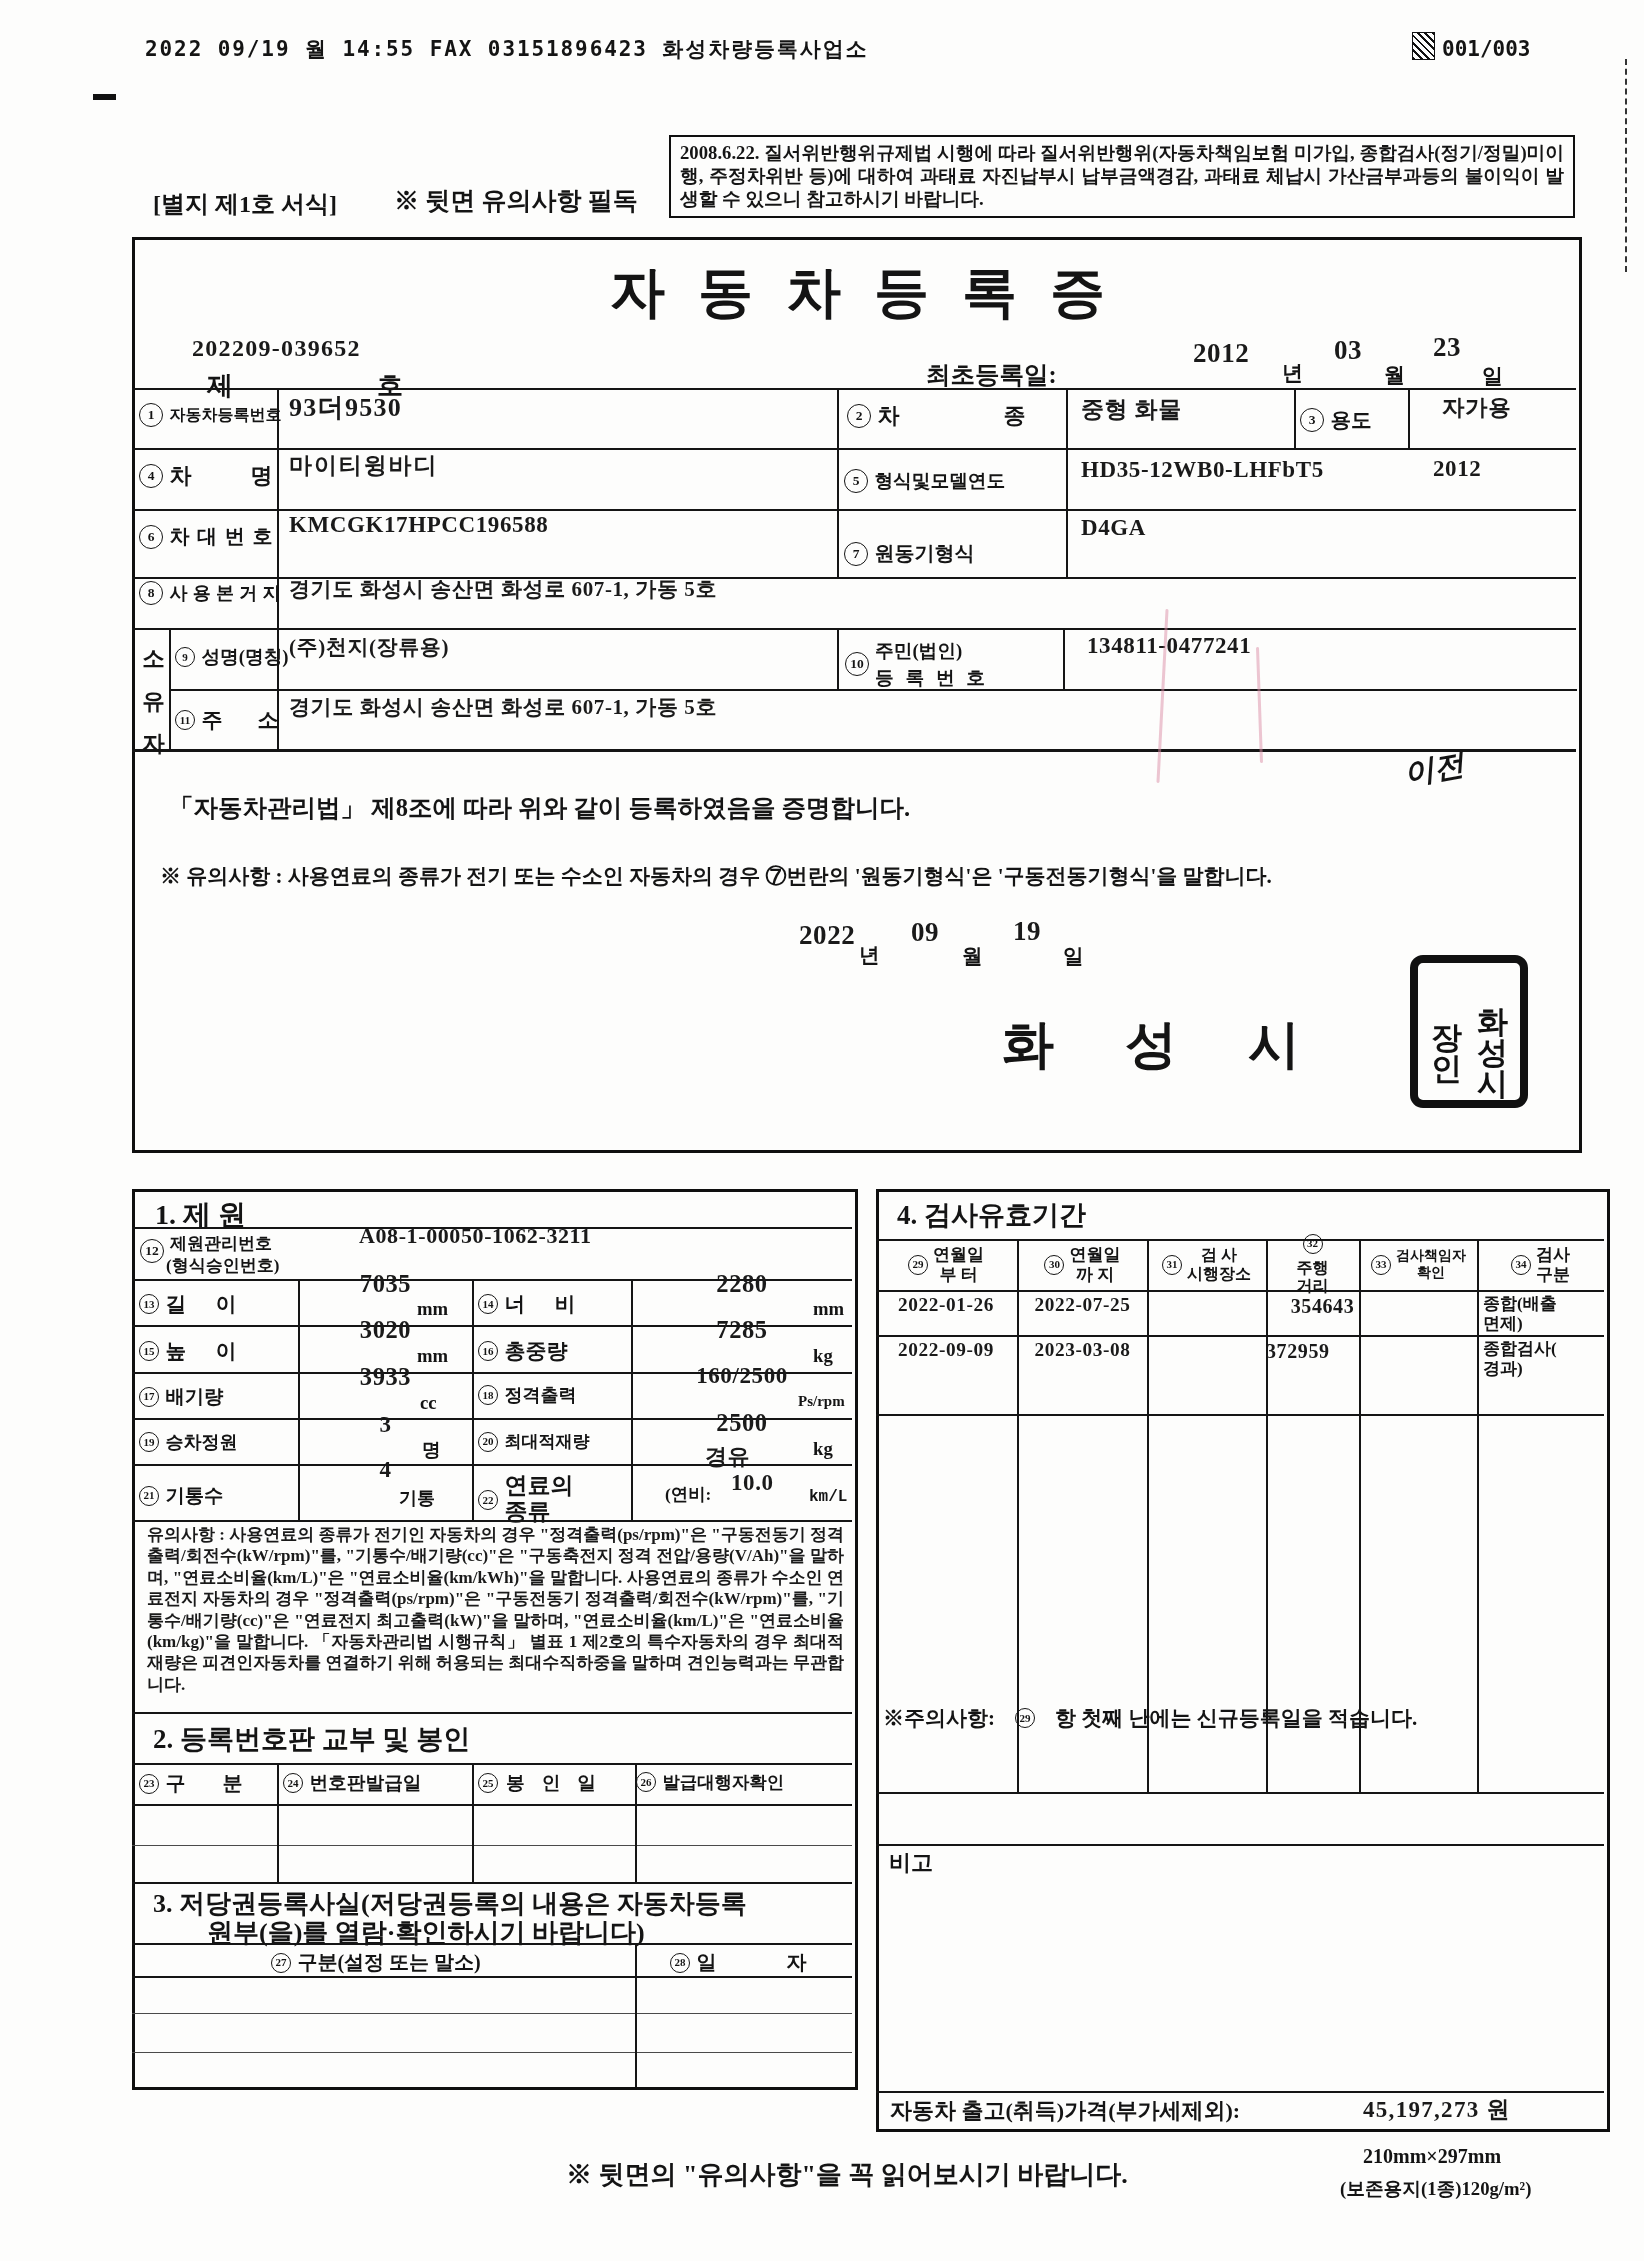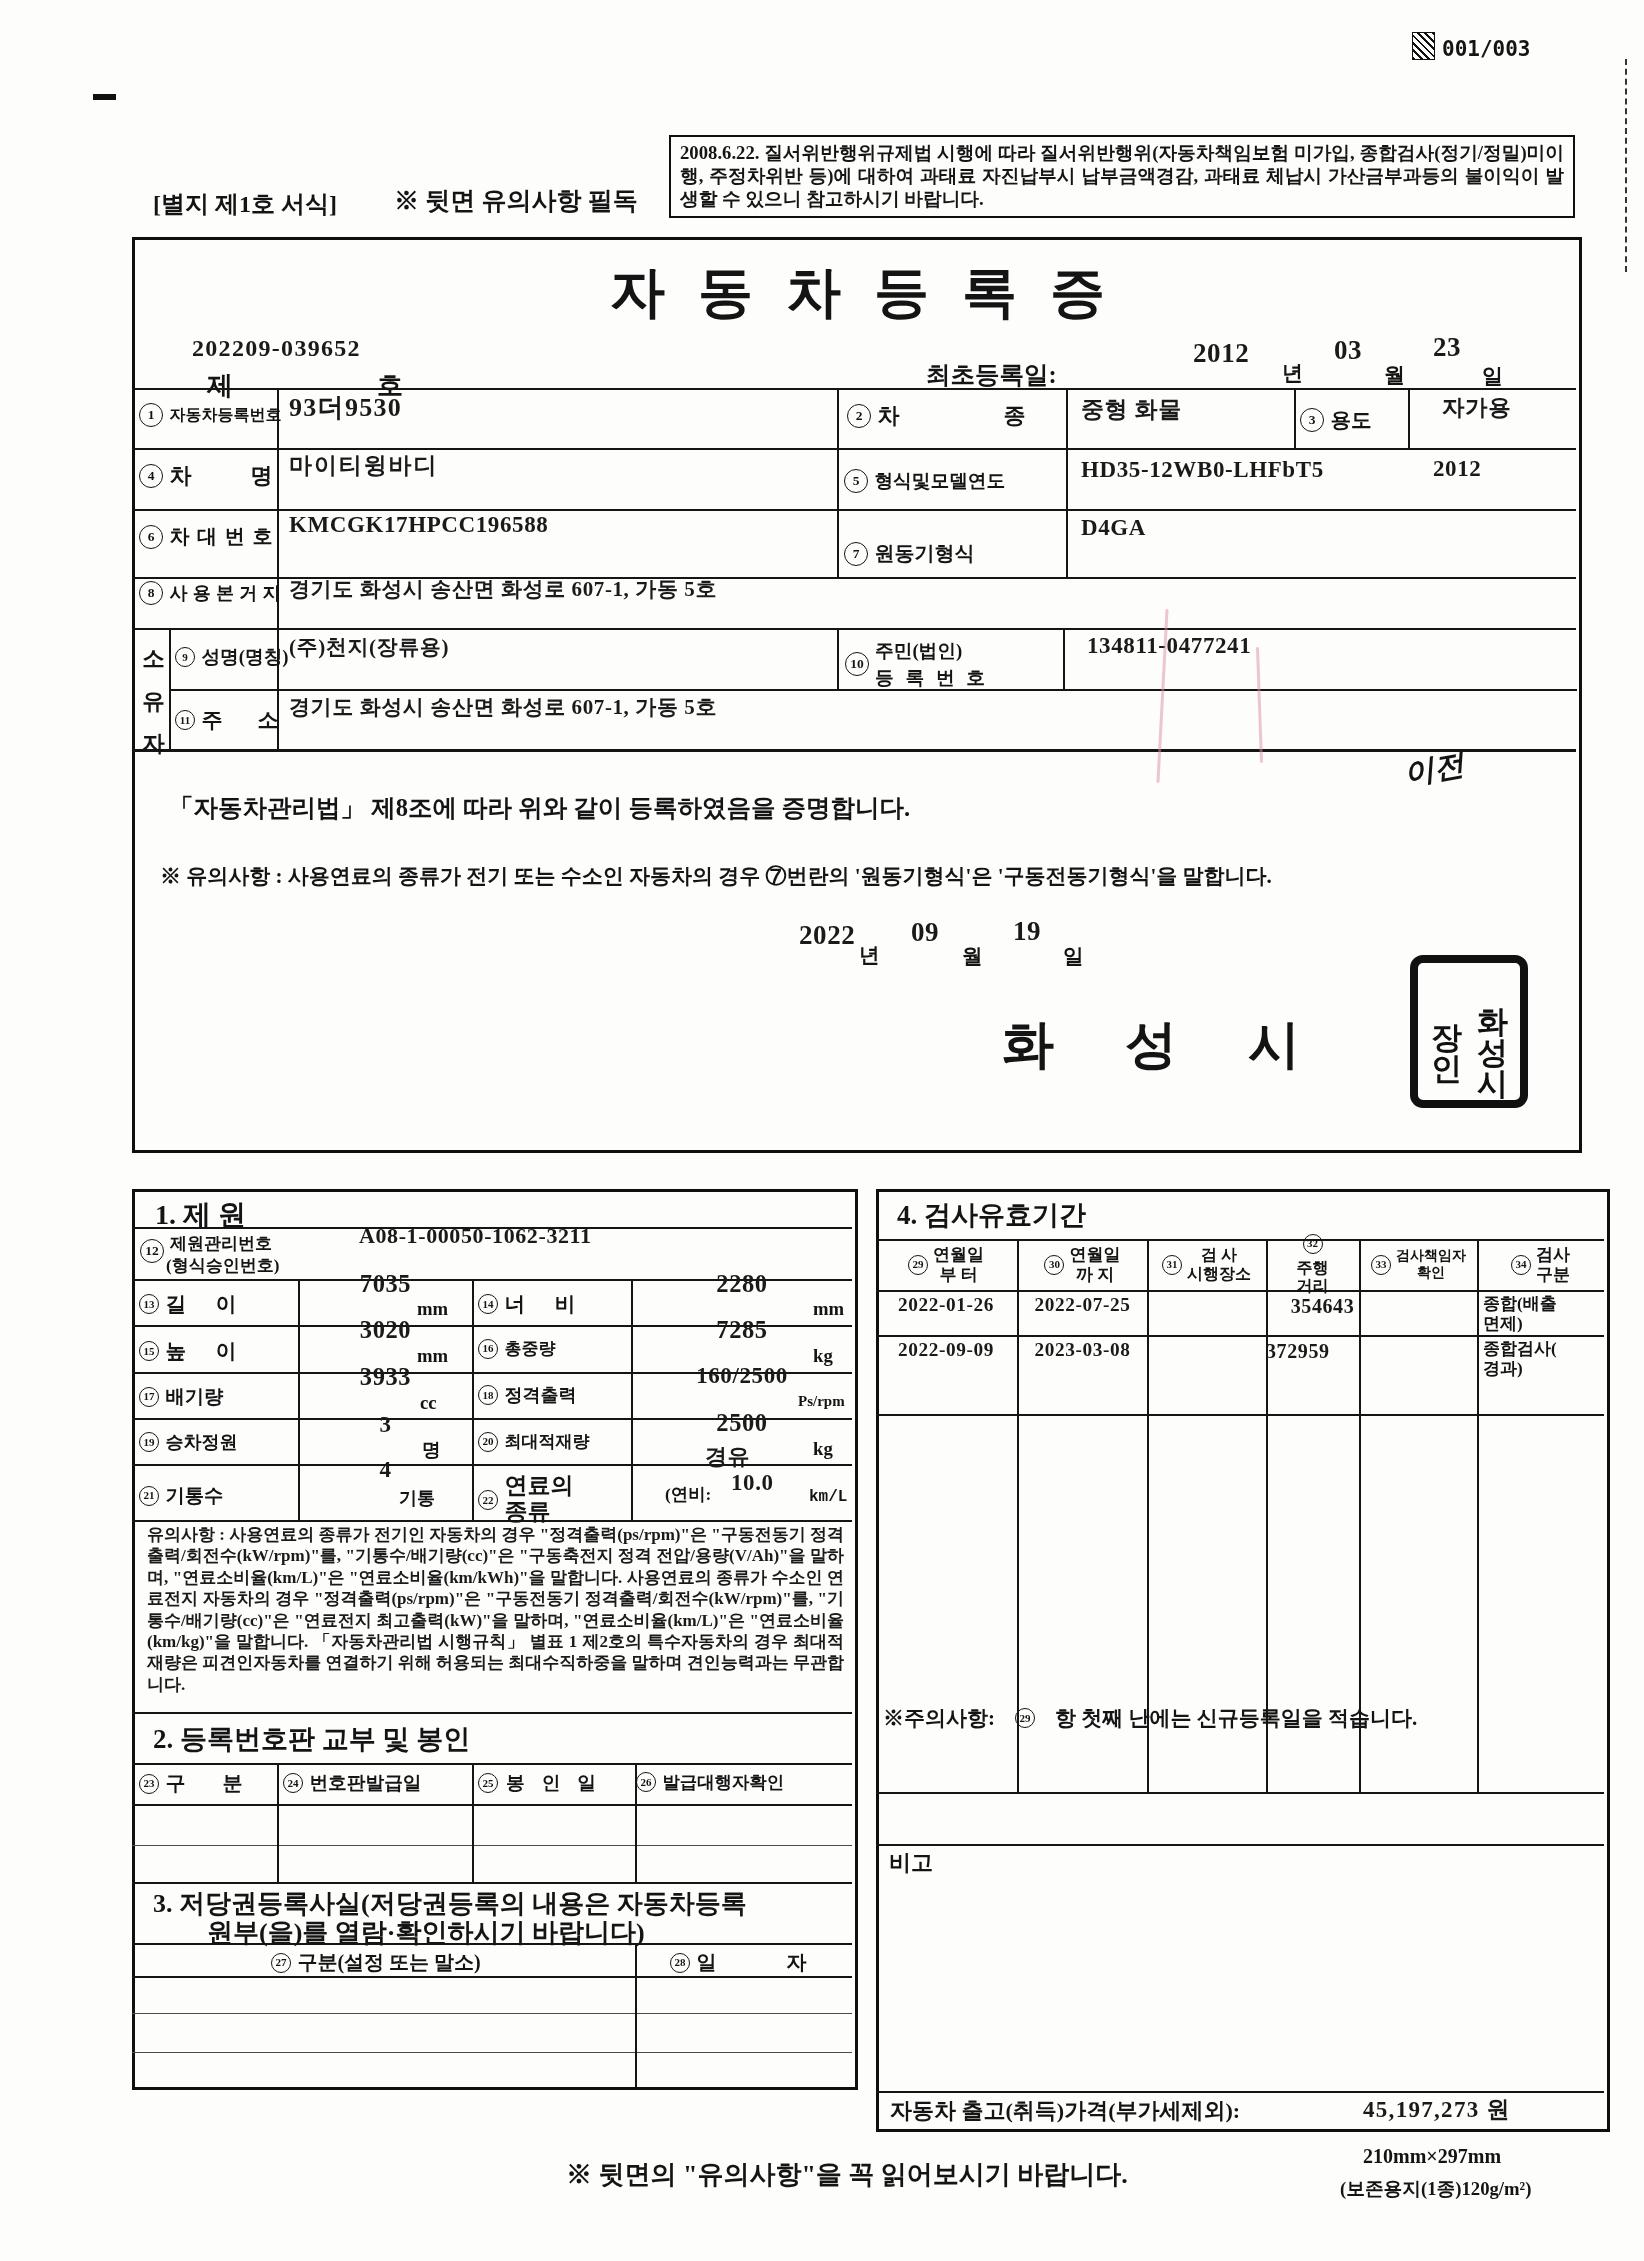--- a/index.html
+++ b/index.html
@@ -25,20 +25,21 @@
   .redmark{position:absolute;background:#dc8ea6;opacity:.5;border-radius:1.9px;}
   .stamp{position:absolute;display:flex;flex-direction:row-reverse;align-items:center;justify-content:center;
          gap:3.9px;border:8.4px solid #111;border-radius:13px;}
   .stamp span{writing-mode:vertical-rl;text-orientation:upright;font-weight:900;color:#111;}
 </style>
 </head>
 <body>
 
 <div class="page">
 
+  <div class="lbl mono" style="left:145px;top:35px;font-size:21px;letter-spacing:1.9px;font-weight:700;">2022 09/19 월 14:55   FAX 03151896423 화성차량등록사업소</div>
   <div style="position:absolute;left:1412px;top:32px;width:20.6px;height:26px;border:1.9px solid #111;
               background:repeating-linear-gradient(45deg,#111 0 1.9px,transparent 1.9px 5.2px);"></div>
   <div class="lbl mono" style="left:1442px;top:37px;font-size:21px;font-weight:700;">001/003</div>
   <div style="position:absolute;left:93px;top:94px;width:23px;height:5.8px;background:#111;"></div>
   <div style="position:absolute;left:1625px;top:59px;height:213px;border-left:2.6px dashed #333;"></div>
 
   <div class="lbl" style="left:153px;top:188px;font-size:24px;font-weight:600;">[별지 제1호 서식]</div>
   <div class="lbl" style="left:394px;top:184px;font-size:25px;font-weight:900;">※ 뒷면 유의사항 필독</div>
 
   <div style="position:absolute;left:669px;top:135px;width:884px;border:2.6px solid #0f0f0f;padding:5.2px 9px;">
@@ -194,21 +195,21 @@
   <div class="lbl" style="left:813px;top:1298px;font-size:18.7px;font-weight:600;">mm</div>
 
   <div class="fc" style="left:139px;top:1337px;">
     <span class="circ sm">15</span>
     <span class="jl" style="font-size:20.6px;width:71px;">높 이</span>
   </div>
   <div class="val" style="left:298px;top:1316px;width:175px;text-align:center;font-size:24.5px;">3020</div>
   <div class="lbl" style="left:417px;top:1345px;font-size:18.7px;font-weight:600;">mm</div>
   <div class="fc" style="left:478px;top:1337px;">
     <span class="circ sm">16</span>
-    <span style="font-size:17px;">총중량</span>
+    <span style="font-size:21px;">총중량</span>
   </div>
   <div class="val" style="left:631px;top:1316px;width:222px;text-align:center;font-size:24.5px;">7285</div>
   <div class="lbl" style="left:813px;top:1345px;font-size:18.7px;font-weight:600;">kg</div>
 
   <div class="fc" style="left:139px;top:1383px;">
     <span class="circ sm">17</span>
     <span style="font-size:19.3px;">배기량</span>
   </div>
   <div class="val" style="left:298px;top:1363px;width:175px;text-align:center;font-size:24.5px;">3933</div>
   <div class="lbl" style="left:420px;top:1392px;font-size:18.7px;font-weight:600;">cc</div>

